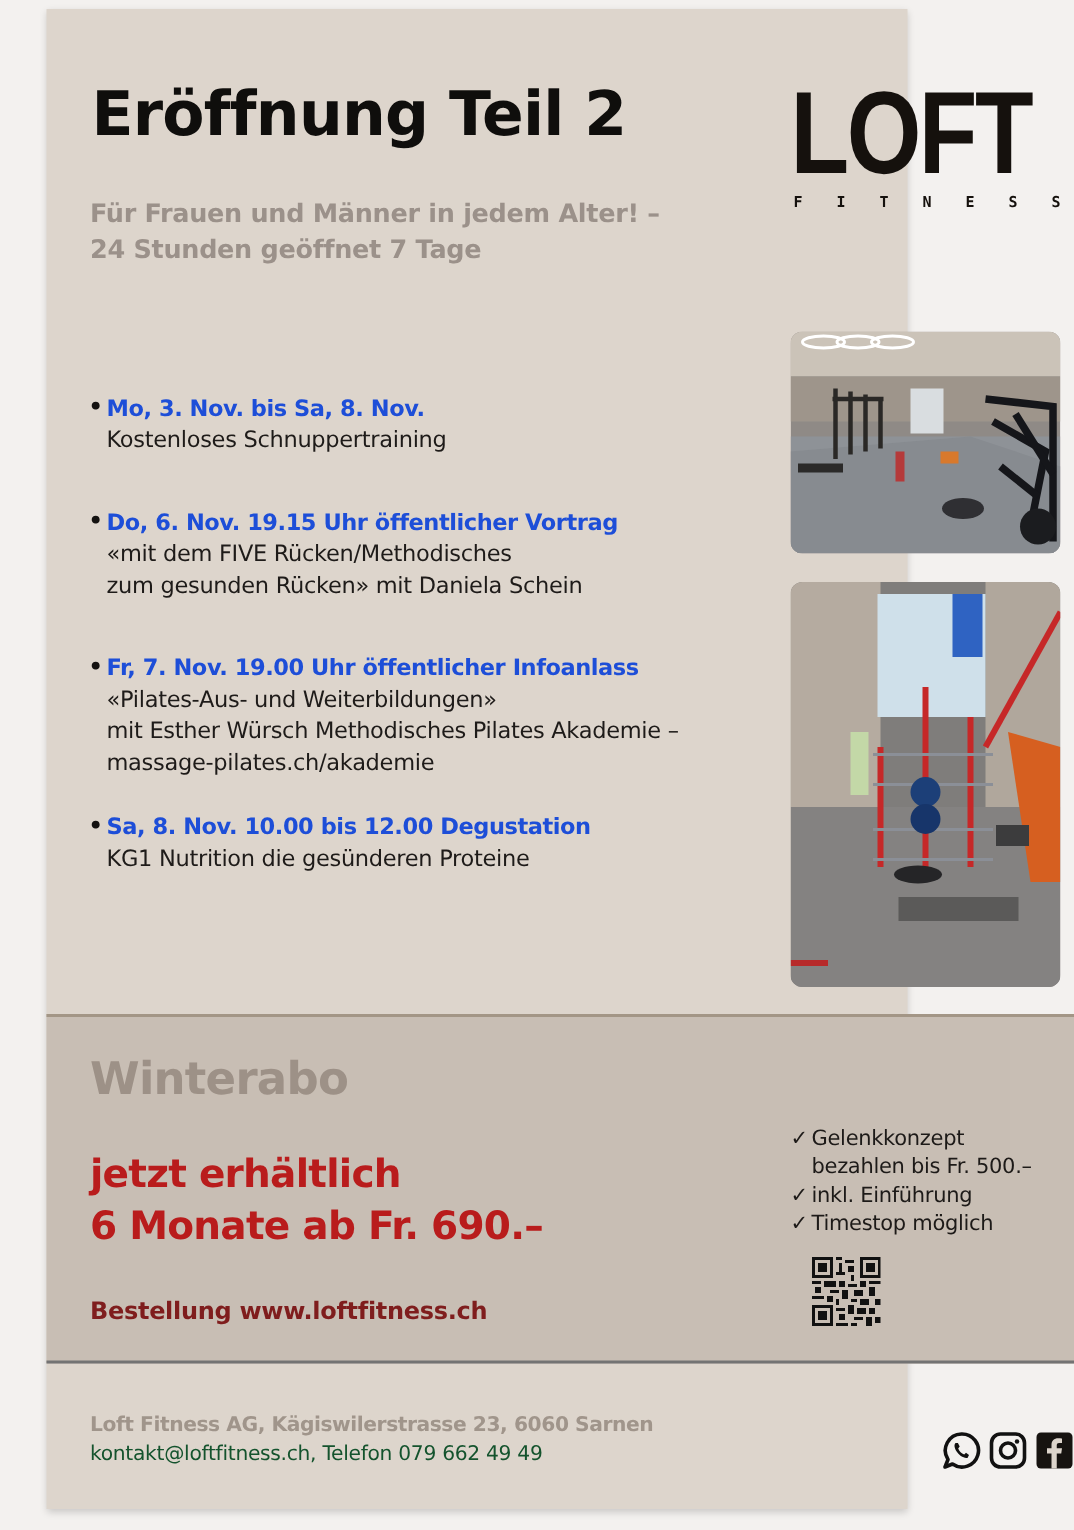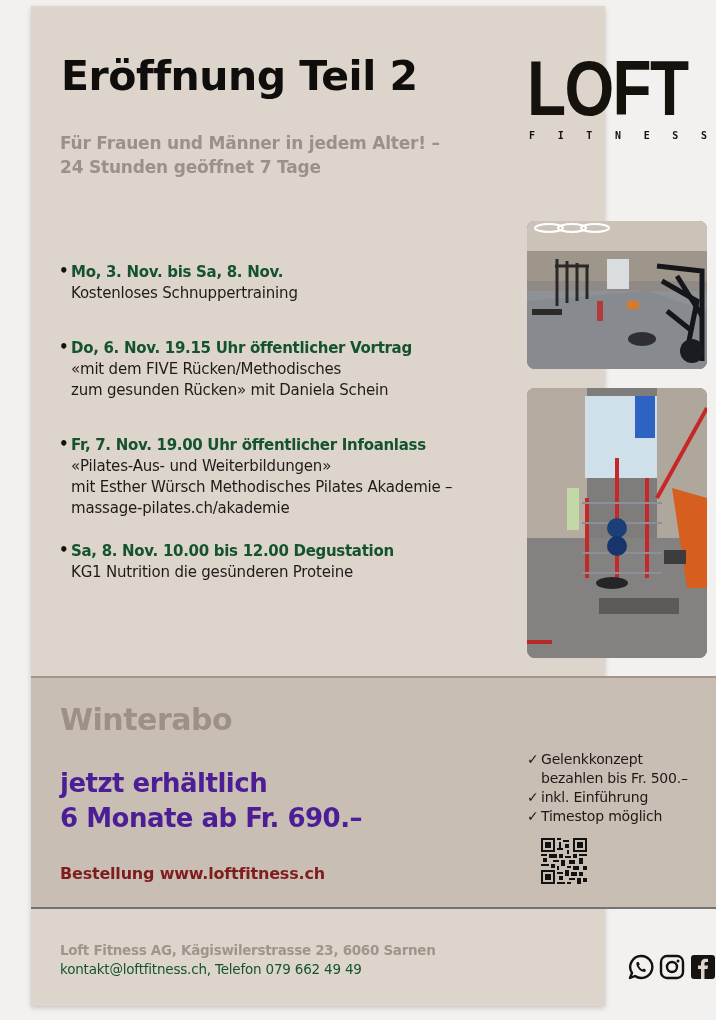--- a/index.html
+++ b/index.html
@@ -31,34 +31,34 @@
   }
   .logo-sub {
     position: absolute; left: 2px; top: 80px; width: 178px;
     display: flex; justify-content: space-between;
     font-family: "DejaVu Sans Mono", monospace; font-weight: bold; font-size: 10px; color: #15110d;
   }
 
   .events { position: absolute; left: 28px; top: 256px; width: 470px; }
   .event { position: relative; padding-left: 12px; margin-bottom: 24px; }
   .event .bullet { position: absolute; left: 0; top: 0; font-size: 15px; font-weight: bold; }
-  .event .head { font-size: 15px; font-weight: bold; line-height: 21px; color: #14532d; letter-spacing: -0.3px; }
+  .event .head { font-size: 15px; font-weight: bold; line-height: 21px; color: #1d4ed8; letter-spacing: -0.3px; }
   .event .line { font-size: 15px; line-height: 21px; color: #1e1b19; letter-spacing: -0.2px; white-space: nowrap; }
 
   .photo { position: absolute; border-radius: 8px; overflow: hidden; }
   .photo-1 { left: 496px; top: 215px; width: 180px; height: 148px; }
   .photo-2 { left: 496px; top: 382px; width: 180px; height: 270px; }
 
   .band {
     position: absolute; left: 0; top: 670px; width: 705px; height: 233px;
     background: #c8beb4;
     border-top: 2px solid #a39686; border-bottom: 2px solid #737373;
   }
   .winterabo-title { position: absolute; left: 29px; top: 24px; font-size: 30px; font-weight: bold; color: #9d9187; letter-spacing: -0.5px; }
-  .offer { position: absolute; left: 29px; top: 88px; font-size: 26px; font-weight: bold; line-height: 35px; color: #4c1d95; letter-spacing: -0.5px; }
+  .offer { position: absolute; left: 29px; top: 88px; font-size: 26px; font-weight: bold; line-height: 35px; color: #b91c1c; letter-spacing: -0.5px; }
   .order { position: absolute; left: 29px; top: 186px; font-size: 16px; font-weight: bold; color: #7f1d1d; letter-spacing: -0.2px; }
 
   .vorteile-title { position: absolute; left: 497px; top: 24px; font-size: 30px; font-weight: bold; color: #9d9187; letter-spacing: -0.5px; }
   .benefits { position: absolute; left: 496px; top: 72px; width: 200px; }
   .benefit { position: relative; padding-left: 14px; font-size: 14px; line-height: 19px; color: #1d1a18; letter-spacing: -0.2px; }
   .benefit .check { position: absolute; left: 0; top: 0; }
 
   .qr { position: absolute; left: 510px; top: 160px; width: 46px; height: 46px; }
 
   .footer-addr { position: absolute; left: 29px; top: 936px; font-size: 13.5px; font-weight: bold; color: #a0958b; letter-spacing: -0.3px; }

